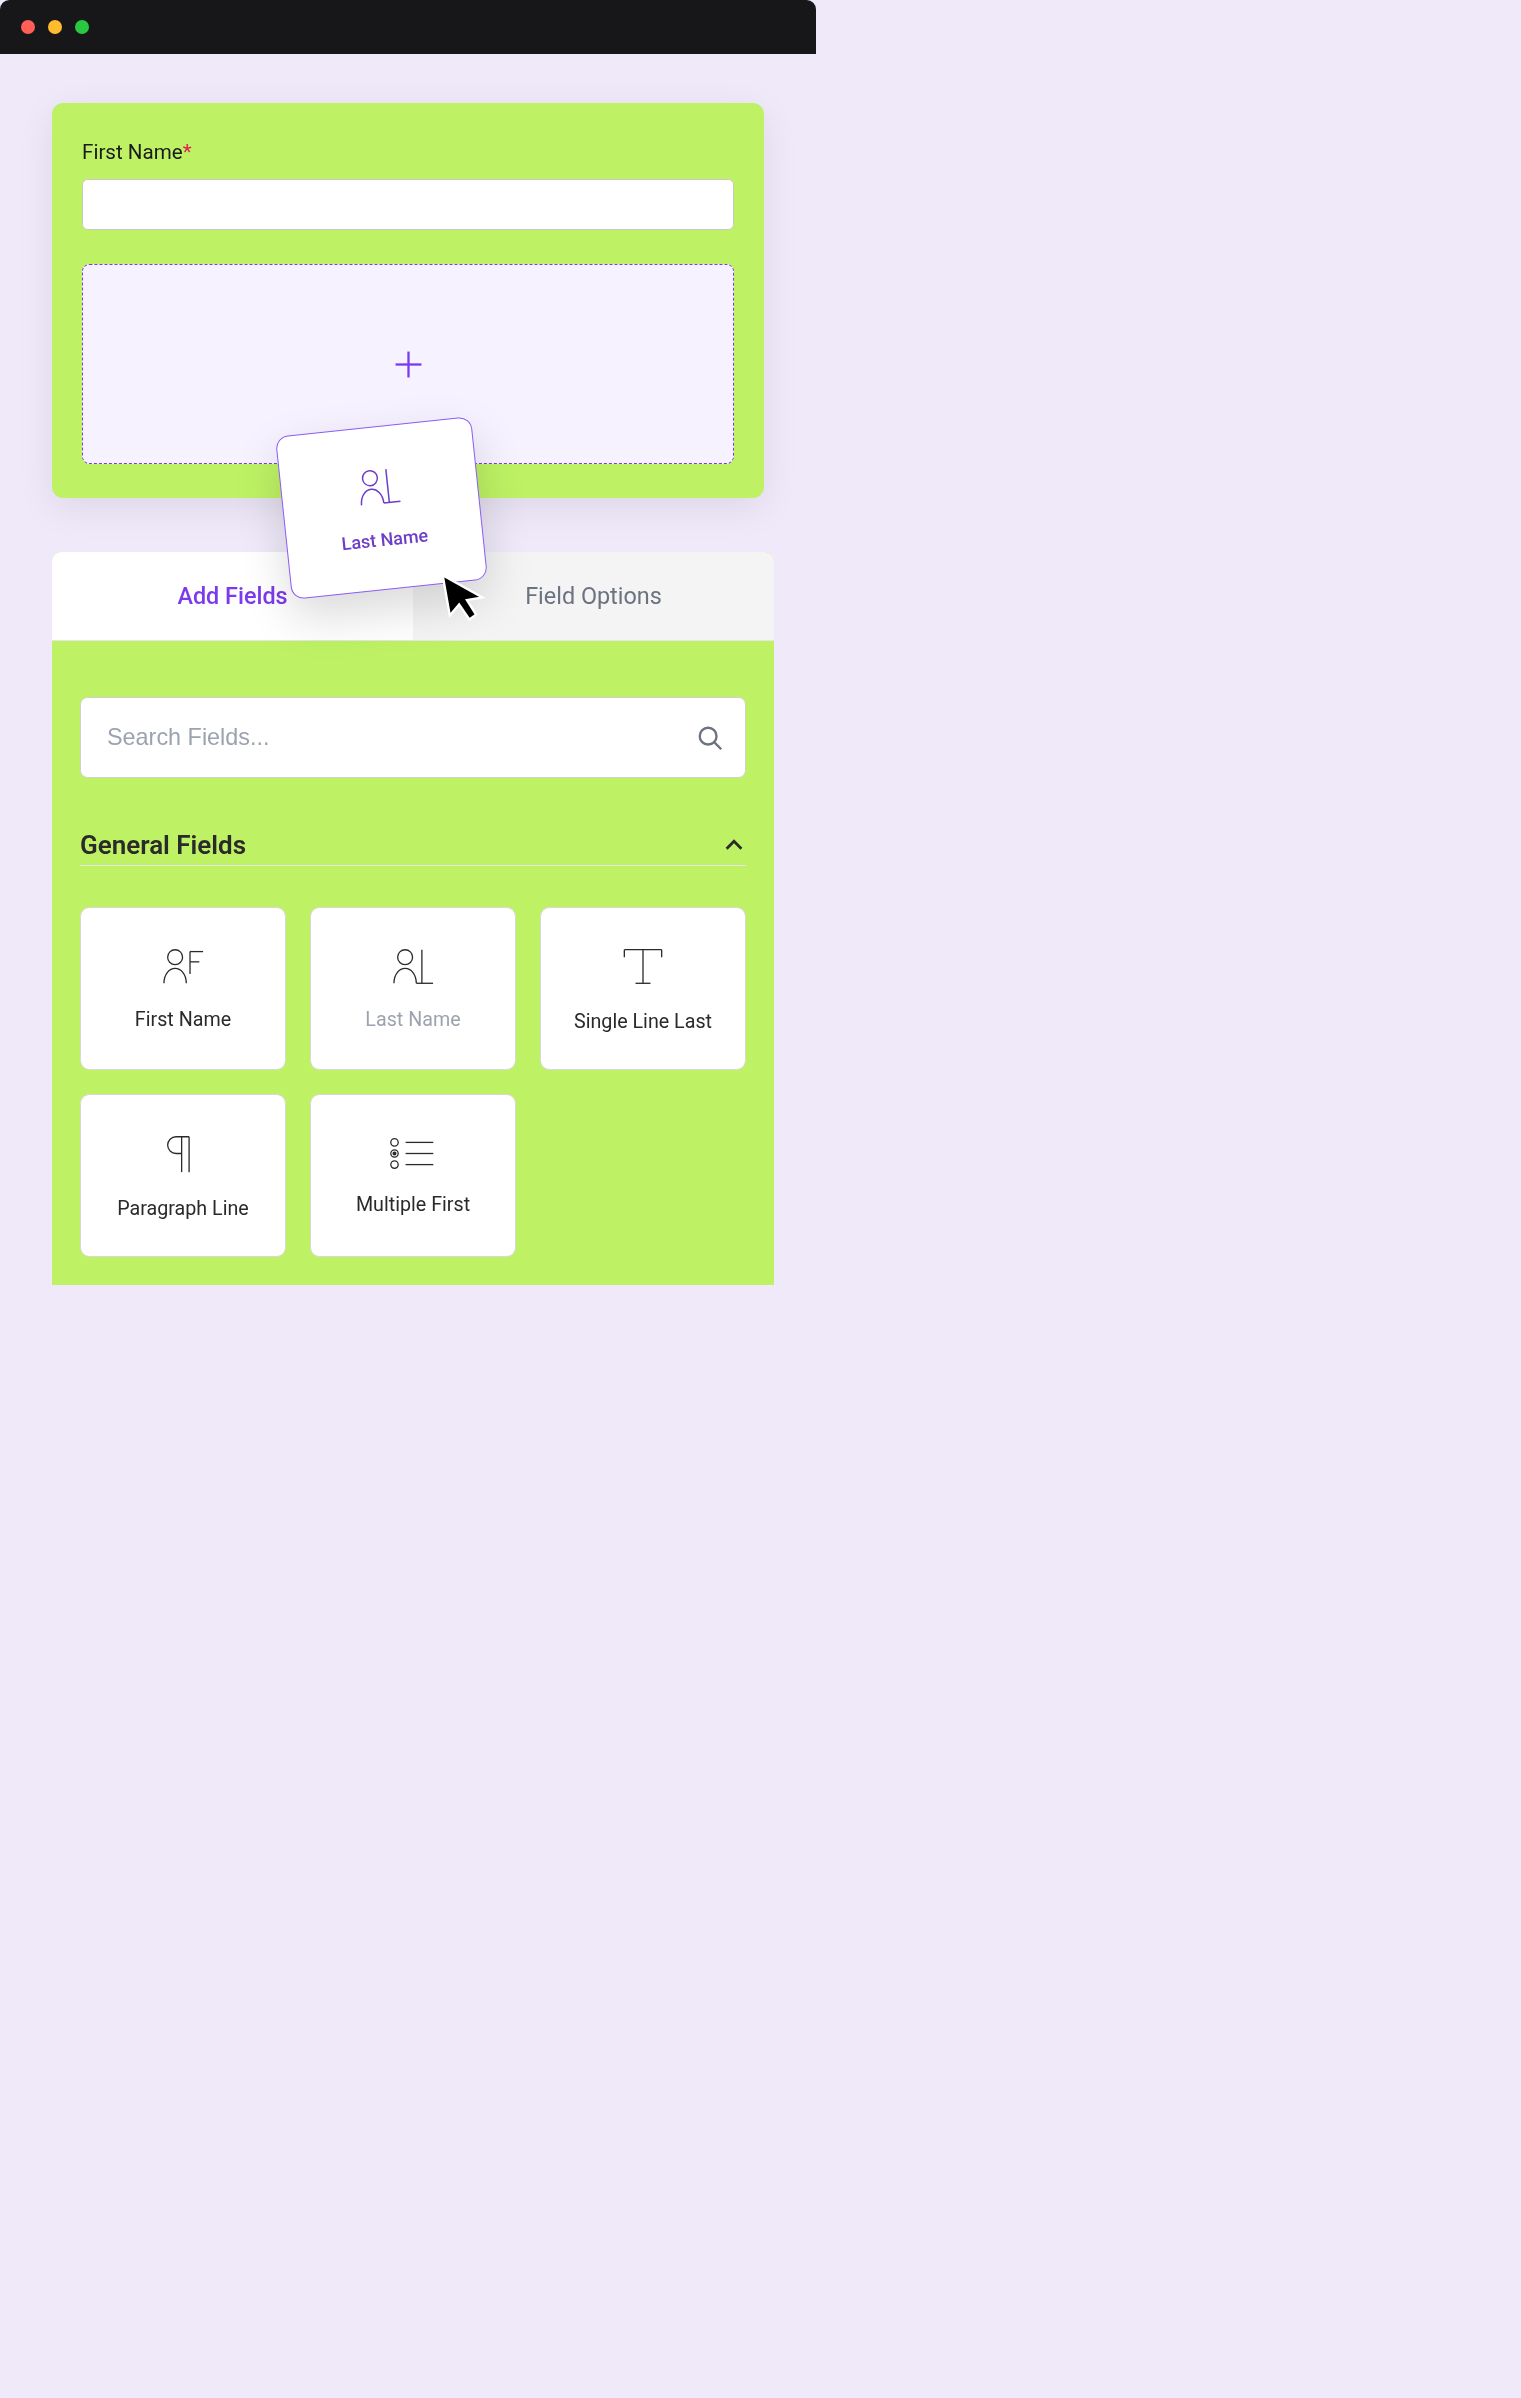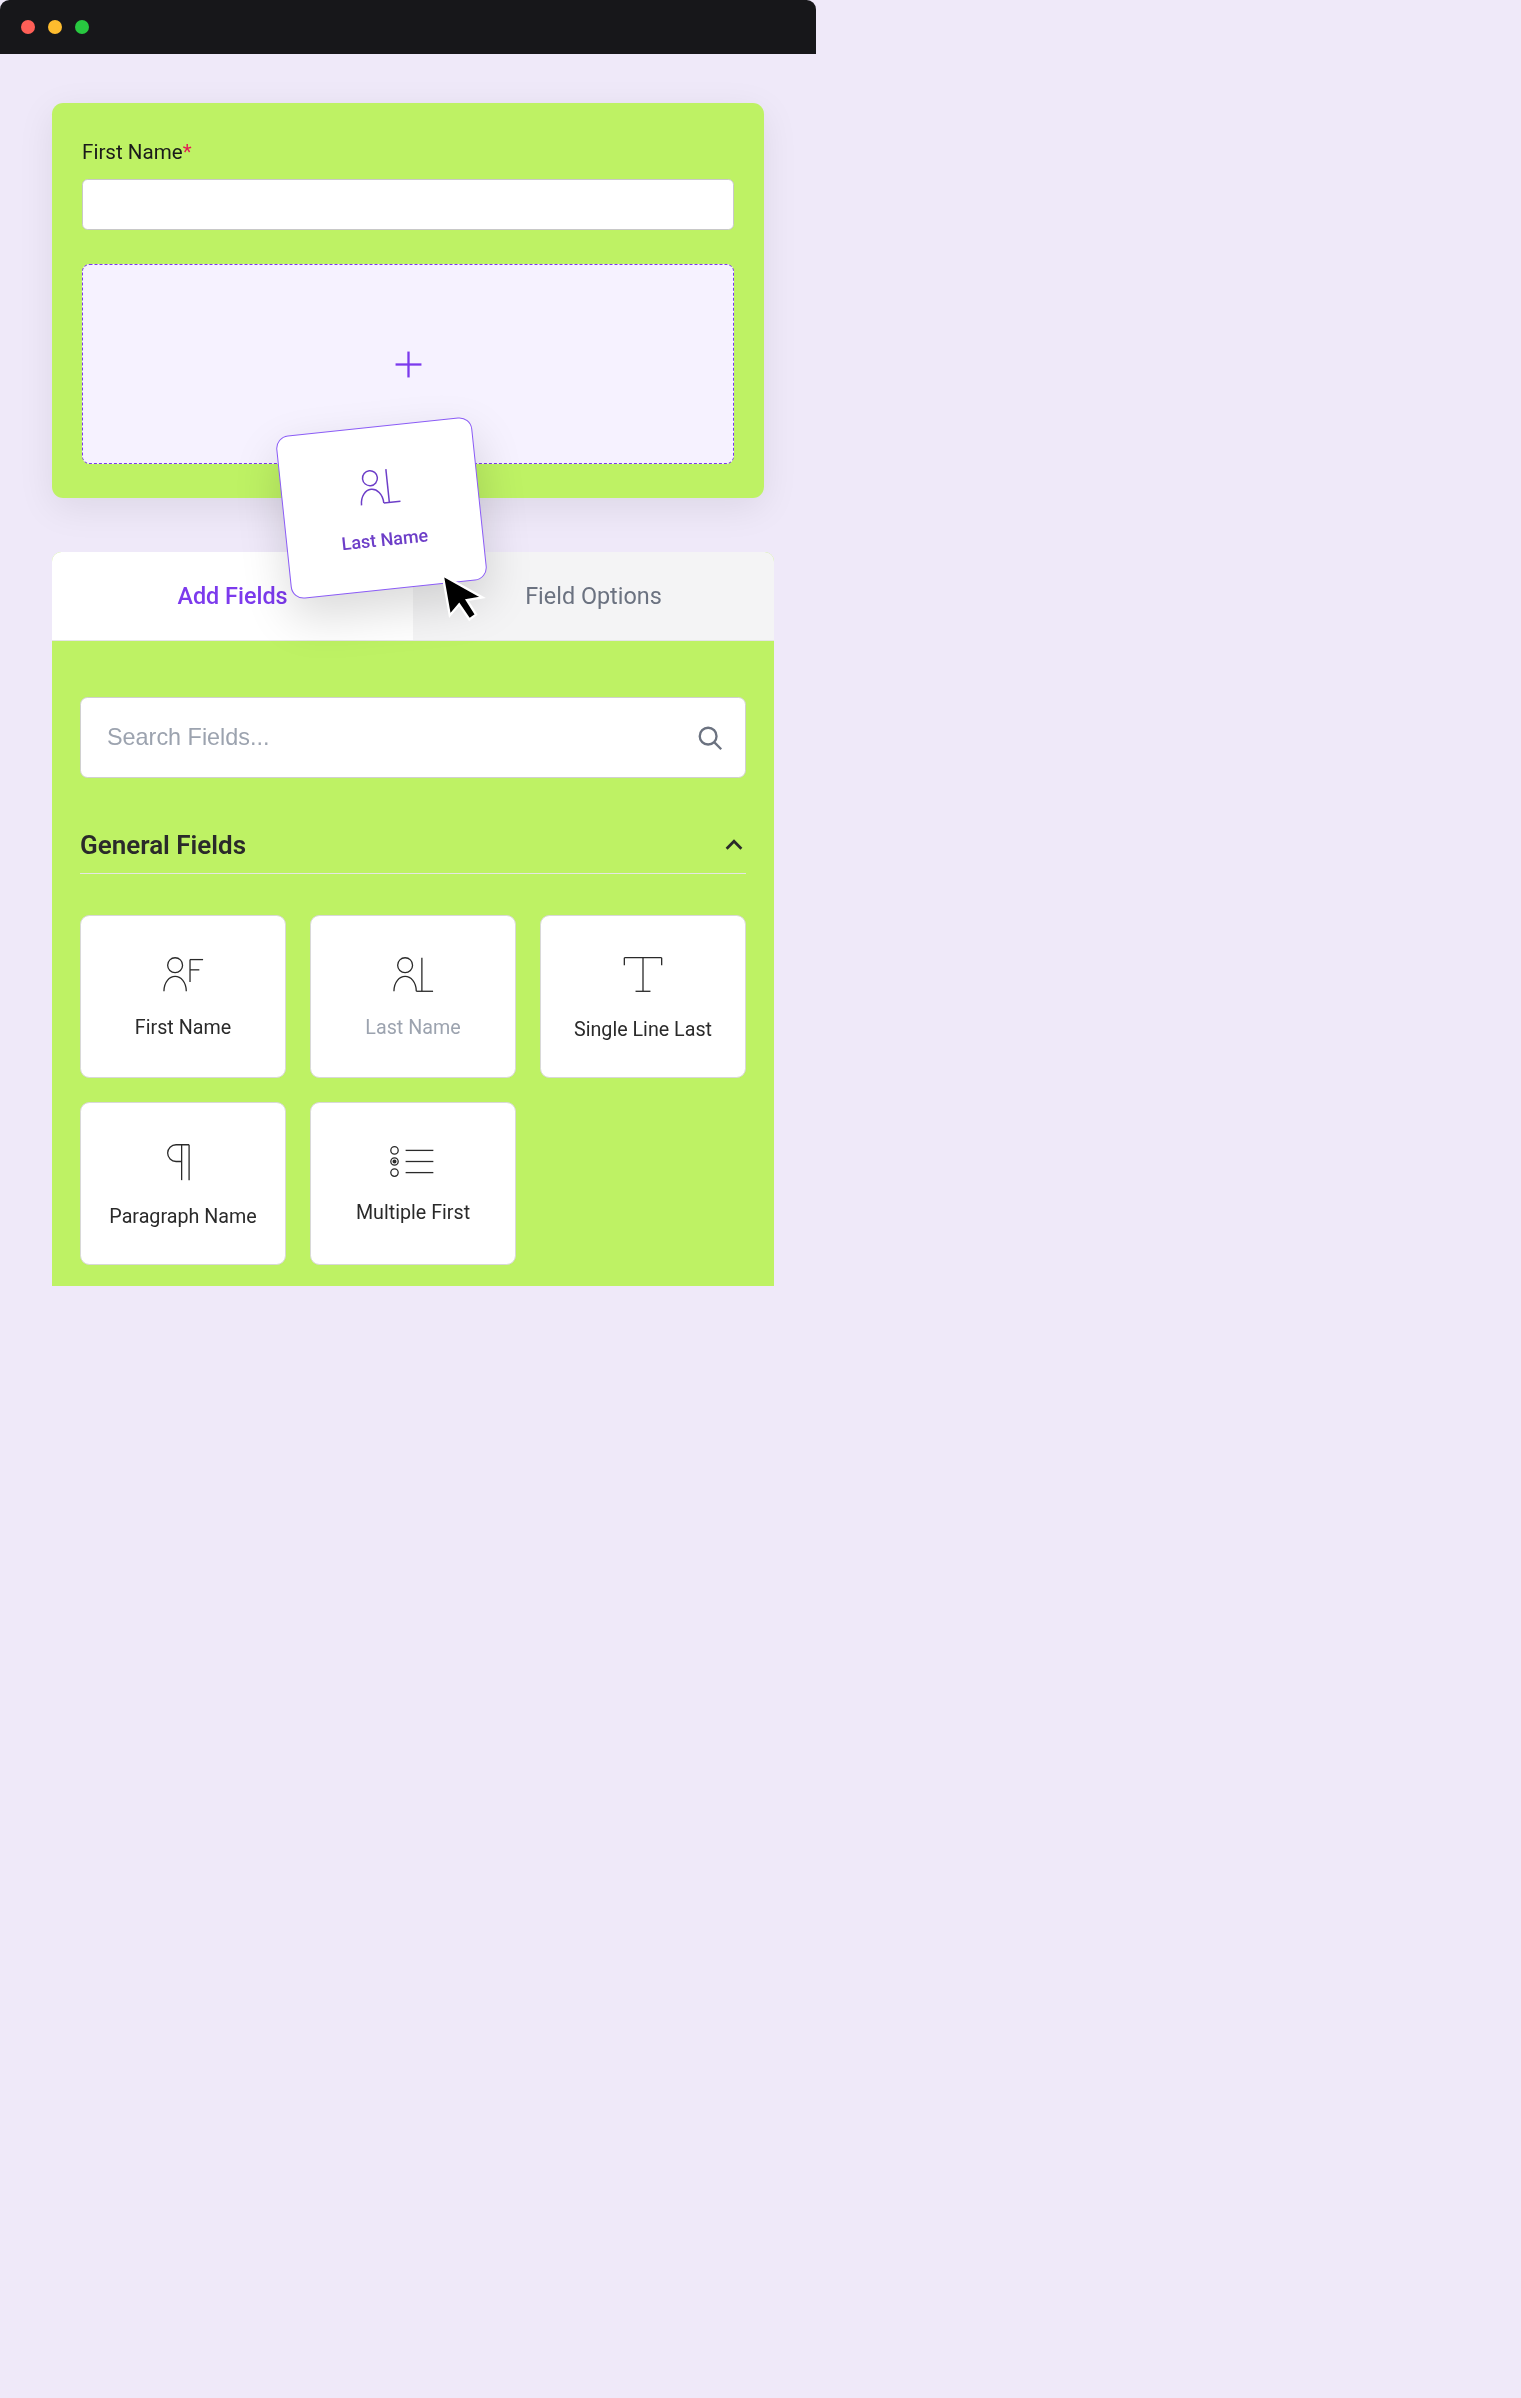--- a/index.html
+++ b/index.html
@@ -177,21 +177,21 @@
       right: 22.5px;
       top: 50%;
       transform: translateY(-50%);
       color: #6b7280;
     }
     
     .section-header {
       display: flex;
       justify-content: space-between;
       align-items: center;
-      padding-bottom: 13px;
+      padding-bottom: 5px;
       border-bottom: 0.9px solid #e5e5e5;
       margin-bottom: 41px;
     }
     
     .section-title {
       font-size: 26px;
       color: #2a2a2a;
       font-weight: 600;
     }
     
@@ -324,21 +324,21 @@
         </svg>
         <span class="tile-label">Single Line Last</span>
       </div>
 
       <div class="field-tile">
         <svg class="tile-icon" width="41" height="45" viewBox="0 0 44 48" fill="none" stroke="currentColor" stroke-width="1.4">
           <path d="M28 6 L14 6 C9 6 5 10 5 15 C5 20 9 24 14 24 L20 24"></path>
           <line x1="20" y1="6" x2="20" y2="44"></line>
           <line x1="28" y1="6" x2="28" y2="44"></line>
         </svg>
-        <span class="tile-label">Paragraph Name</span>
+        <span class="tile-label">Paragraph Line</span>
       </div>
 
 
       <div class="field-tile">
         <svg class="tile-icon" width="52" height="37" viewBox="0 0 56 40" fill="none" stroke="currentColor" stroke-width="1.4">
           <circle cx="8" cy="8" r="4"></circle>
           <line x1="20" y1="8" x2="50" y2="8"></line>
           <circle cx="8" cy="20" r="4"></circle>
           <circle cx="8" cy="20" r="1.5" fill="currentColor"></circle>
           <line x1="20" y1="20" x2="50" y2="20"></line>

